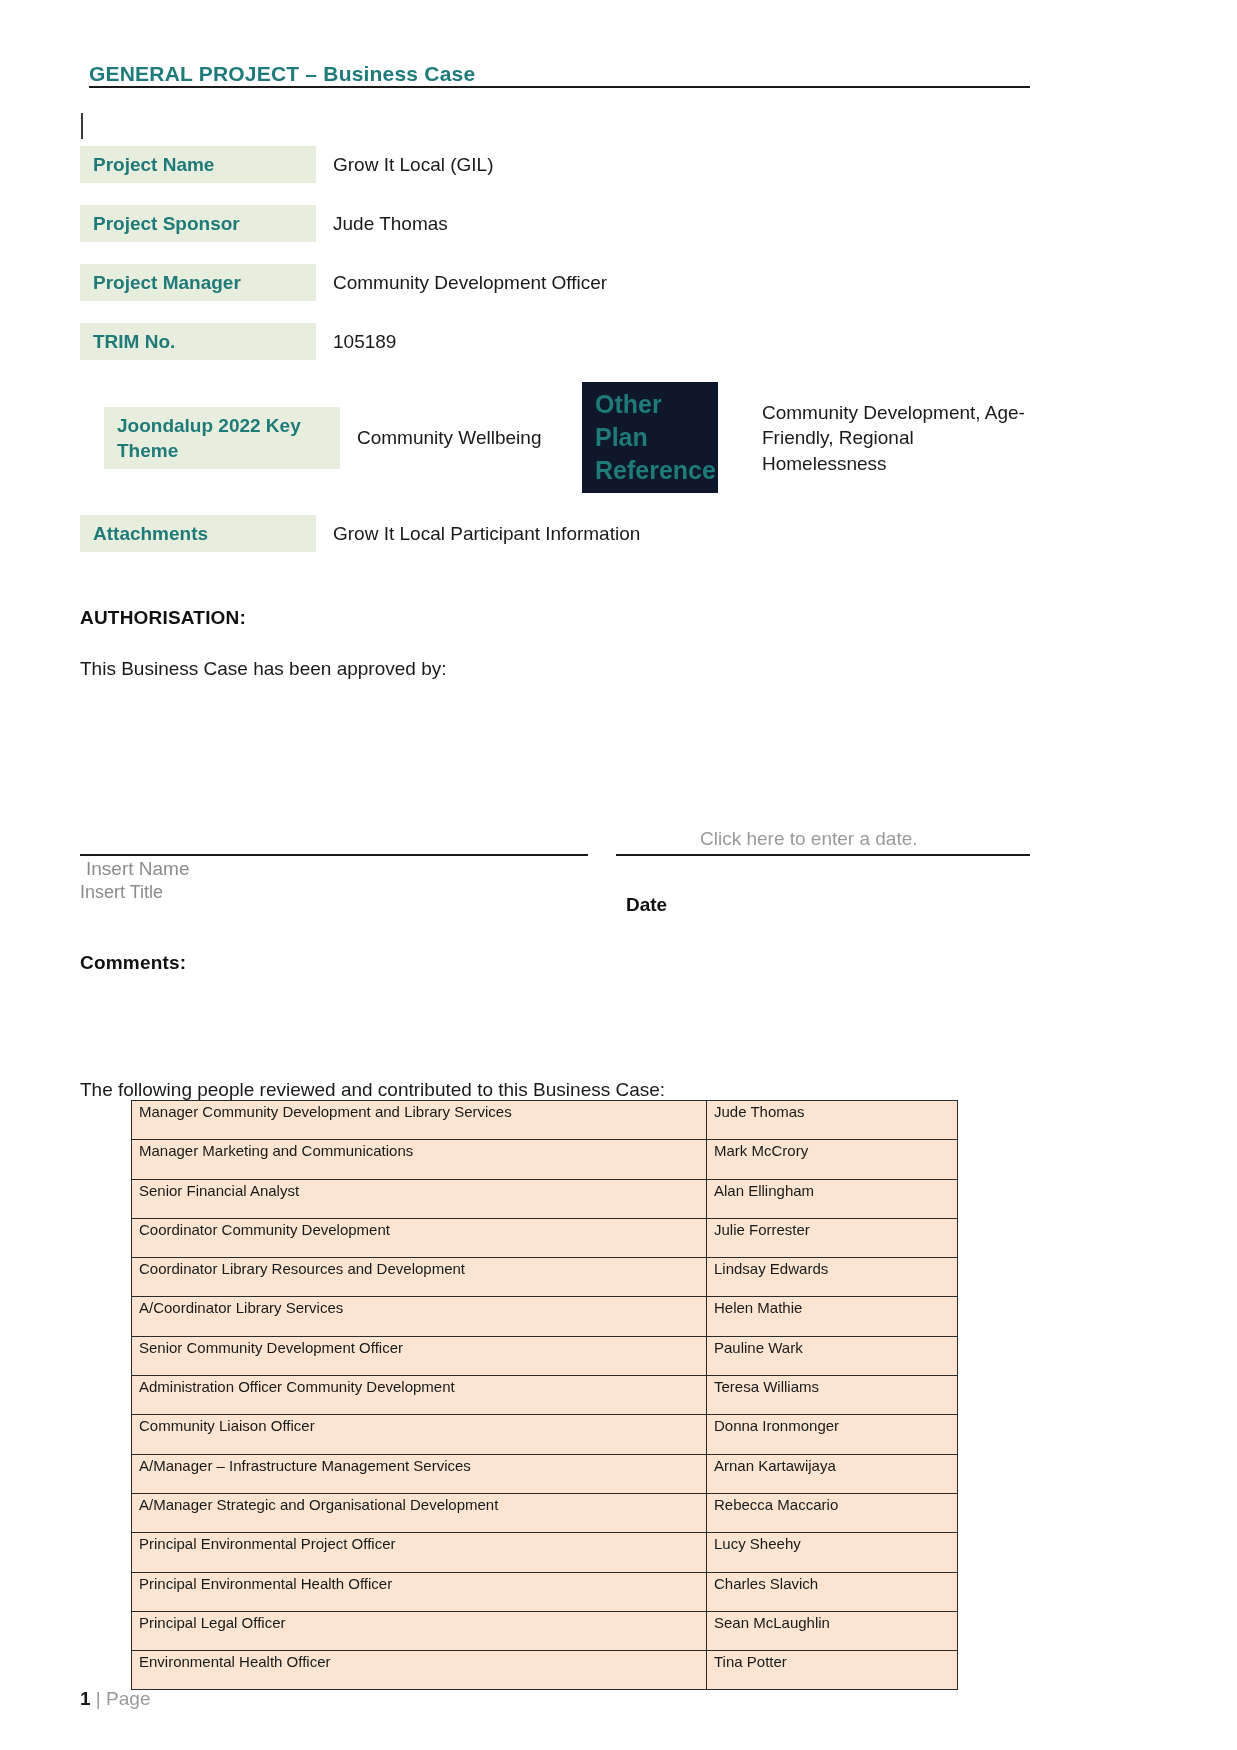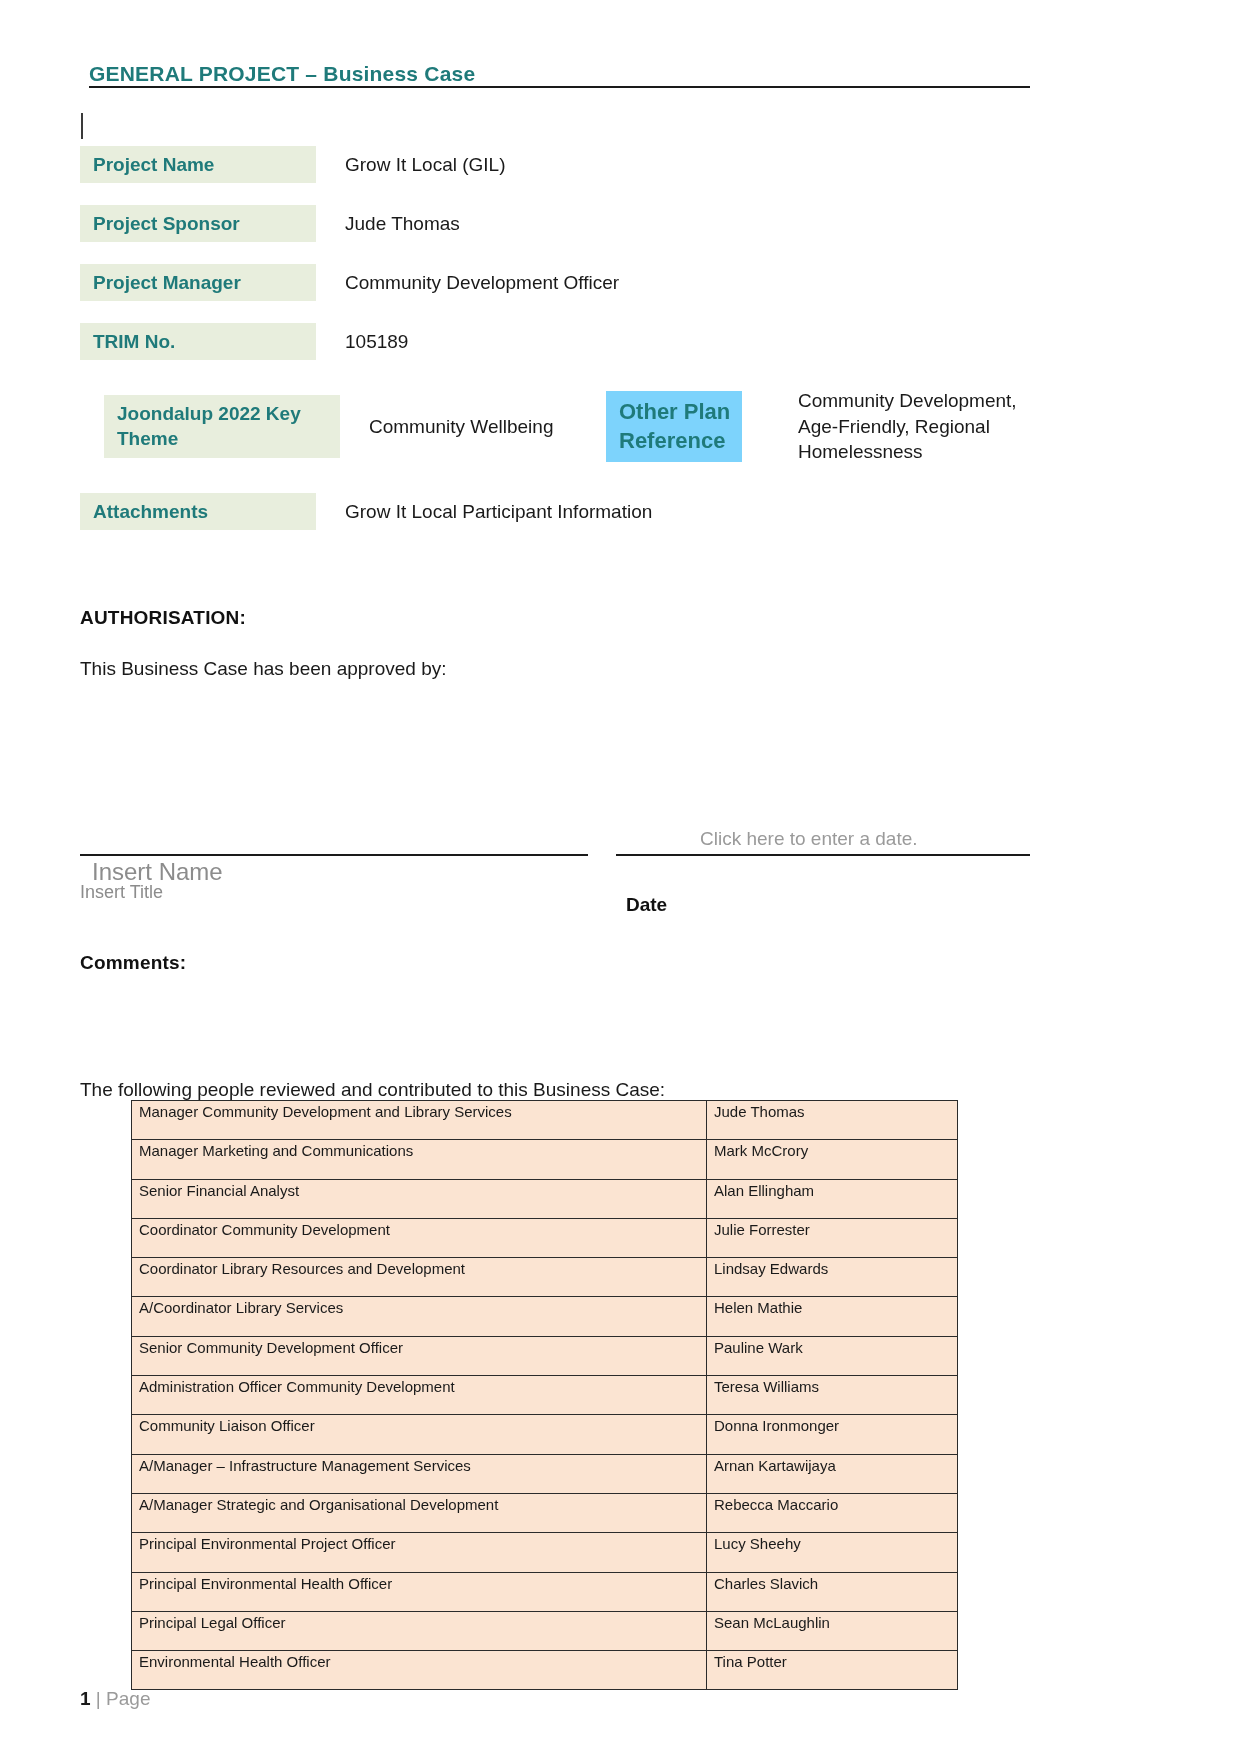--- a/index.html
+++ b/index.html
@@ -53,21 +53,20 @@
   .info-table {
     position: absolute;
     left: 80px;
     top: 146px;
     width: 960px;
   }
   .info-row {
     display: flex;
     align-items: stretch;
     margin-bottom: 22px;
-    gap: 12px;
   }
   .info-label {
     background: #e8eedd;
     color: #1f7a7a;
     font-weight: bold;
     font-size: 19px;
     width: 236px;
     min-width: 236px;
     padding: 6px 0 6px 13px;
     box-sizing: border-box;
@@ -76,24 +75,24 @@
   .info-value {
     font-size: 19px;
     color: #1a1a1a;
     padding: 6px 0 6px 17px;
     line-height: 1.32;
     display: flex;
     align-items: center;
   }
   .info-value-w1 { width: 225px; min-width: 225px; }
   .info-label-2 {
-    background: #7dd3fc;
+    background: #0f172a;
     color: #1f7a7a;
     font-weight: bold;
-    font-size: 22px;
+    font-size: 25px;
     width: 136px;
     min-width: 136px;
     padding: 6px 0 6px 13px;
     box-sizing: border-box;
     line-height: 1.32;
     display: flex;
     align-items: center;
   }
   .info-value-2 {
     font-size: 19px;
@@ -142,23 +141,23 @@
   .sig-date-placeholder {
     position: absolute;
     left: 700px;
     top: 828px;
     font-size: 19px;
     color: #9a9a9a;
     white-space: nowrap;
   }
   .sig-insert-name {
     position: absolute;
-    left: 92px;
+    left: 86px;
     top: 858px;
-    font-size: 24px;
+    font-size: 19px;
     color: #8c8c8c;
   }
   .sig-insert-title {
     position: absolute;
     left: 80px;
     top: 882px;
     font-size: 18px;
     color: #8c8c8c;
   }
   .sig-date-label {

